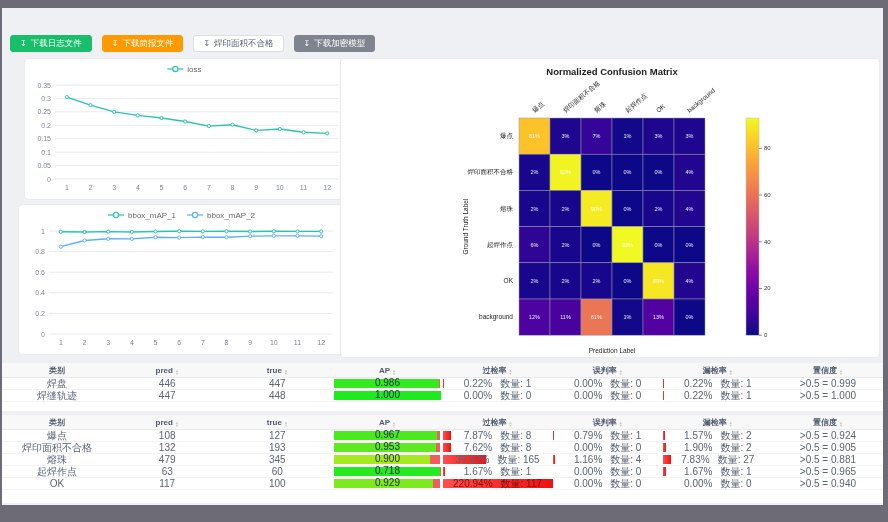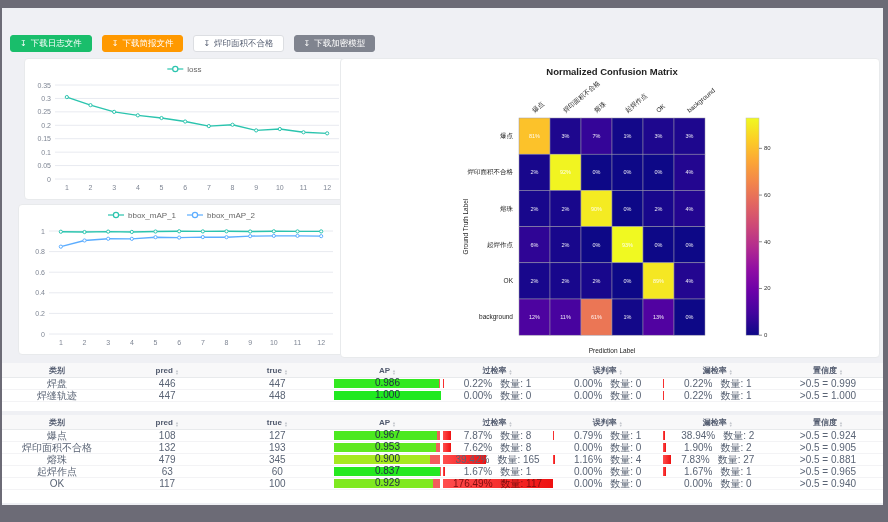--- a/index.html
+++ b/index.html
@@ -421,21 +421,21 @@
           </div>
           <div class="c"><span class="rate-bar" style="width: 7.87%;"></span><span class="rate-txt">
               <span>7.87%</span>
               <span>数量: 8</span>
             </span></div>
           <div class="c"><span class="rate-bar" style="width: calc(0.79% + 1px);"></span><span class="rate-txt">
               <span>0.79%</span>
               <span>数量: 1</span>
             </span></div>
           <div class="c"><span class="rate-bar" style="width: calc(1.57% + 1px);"></span><span class="rate-txt">
-              <span>38.94%</span>
+              <span>1.57%</span>
               <span>数量: 2</span>
             </span></div>
           <div class="c">&gt;0.5 = 0.924</div>
         </div>
         <div class="t-row">
           <div class="c">焊印面积不合格</div>
           <div class="c">132</div>
           <div class="c">193</div>
           <div class="c">
             <span class="ap-wrap">
@@ -485,21 +485,21 @@
         </div>
         <div class="t-row">
           <div class="c">起焊作点</div>
           <div class="c">63</div>
           <div class="c">60</div>
           <div class="c">
             <span class="ap-wrap">
               <span class="ap-green" style="width: 99.6%; background: rgb(38, 233, 32);"></span>
               <span class="ap-red" style="width: 0.4%;"></span>
             </span>
-            <span class="ap-label">0.837</span>
+            <span class="ap-label">0.718</span>
           </div>
           <div class="c"><span class="rate-bar" style="width: calc(1.67% + 1px);"></span><span class="rate-txt">
               <span>1.67%</span>
               <span>数量: 1</span>
             </span></div>
           <div class="c"><span class="rate-txt">
               <span>0.00%</span>
               <span>数量: 0</span>
             </span></div>
           <div class="c"><span class="rate-bar" style="width: calc(1.67% + 1px);"></span><span class="rate-txt">
@@ -513,21 +513,21 @@
           <div class="c">117</div>
           <div class="c">100</div>
           <div class="c">
             <span class="ap-wrap">
               <span class="ap-green" style="width: 92.9%; background: rgb(127, 233, 32);"></span>
               <span class="ap-red" style="width: 7.1%;"></span>
             </span>
             <span class="ap-label">0.929</span>
           </div>
           <div class="c"><span class="rate-bar" style="width: 100%;"></span><span class="rate-txt">
-              <span style="color: rgb(126, 15, 15);">176.49%</span>
+              <span style="color: rgb(126, 15, 15);">220.94%</span>
               <span style="color: rgb(126, 15, 15);">数量: 117</span>
             </span></div>
           <div class="c"><span class="rate-txt">
               <span>0.00%</span>
               <span>数量: 0</span>
             </span></div>
           <div class="c"><span class="rate-txt">
               <span>0.00%</span>
               <span>数量: 0</span>
             </span></div>

